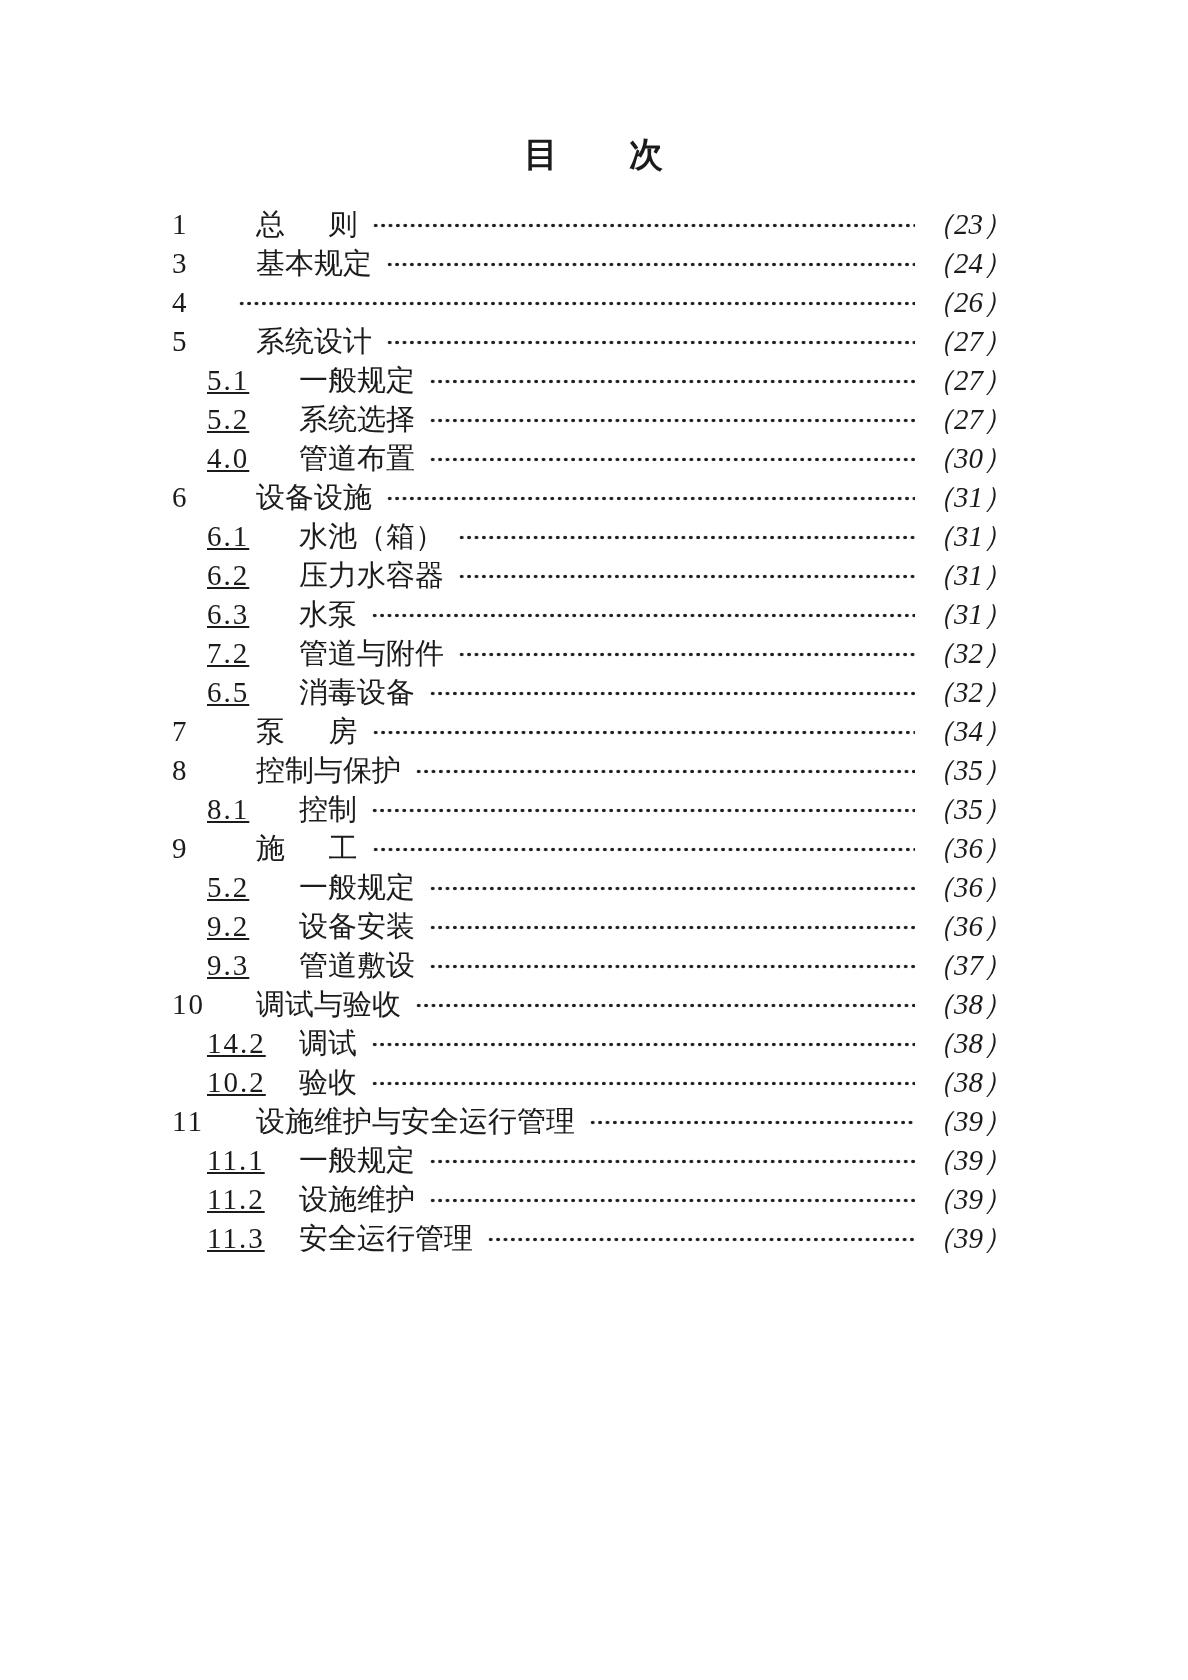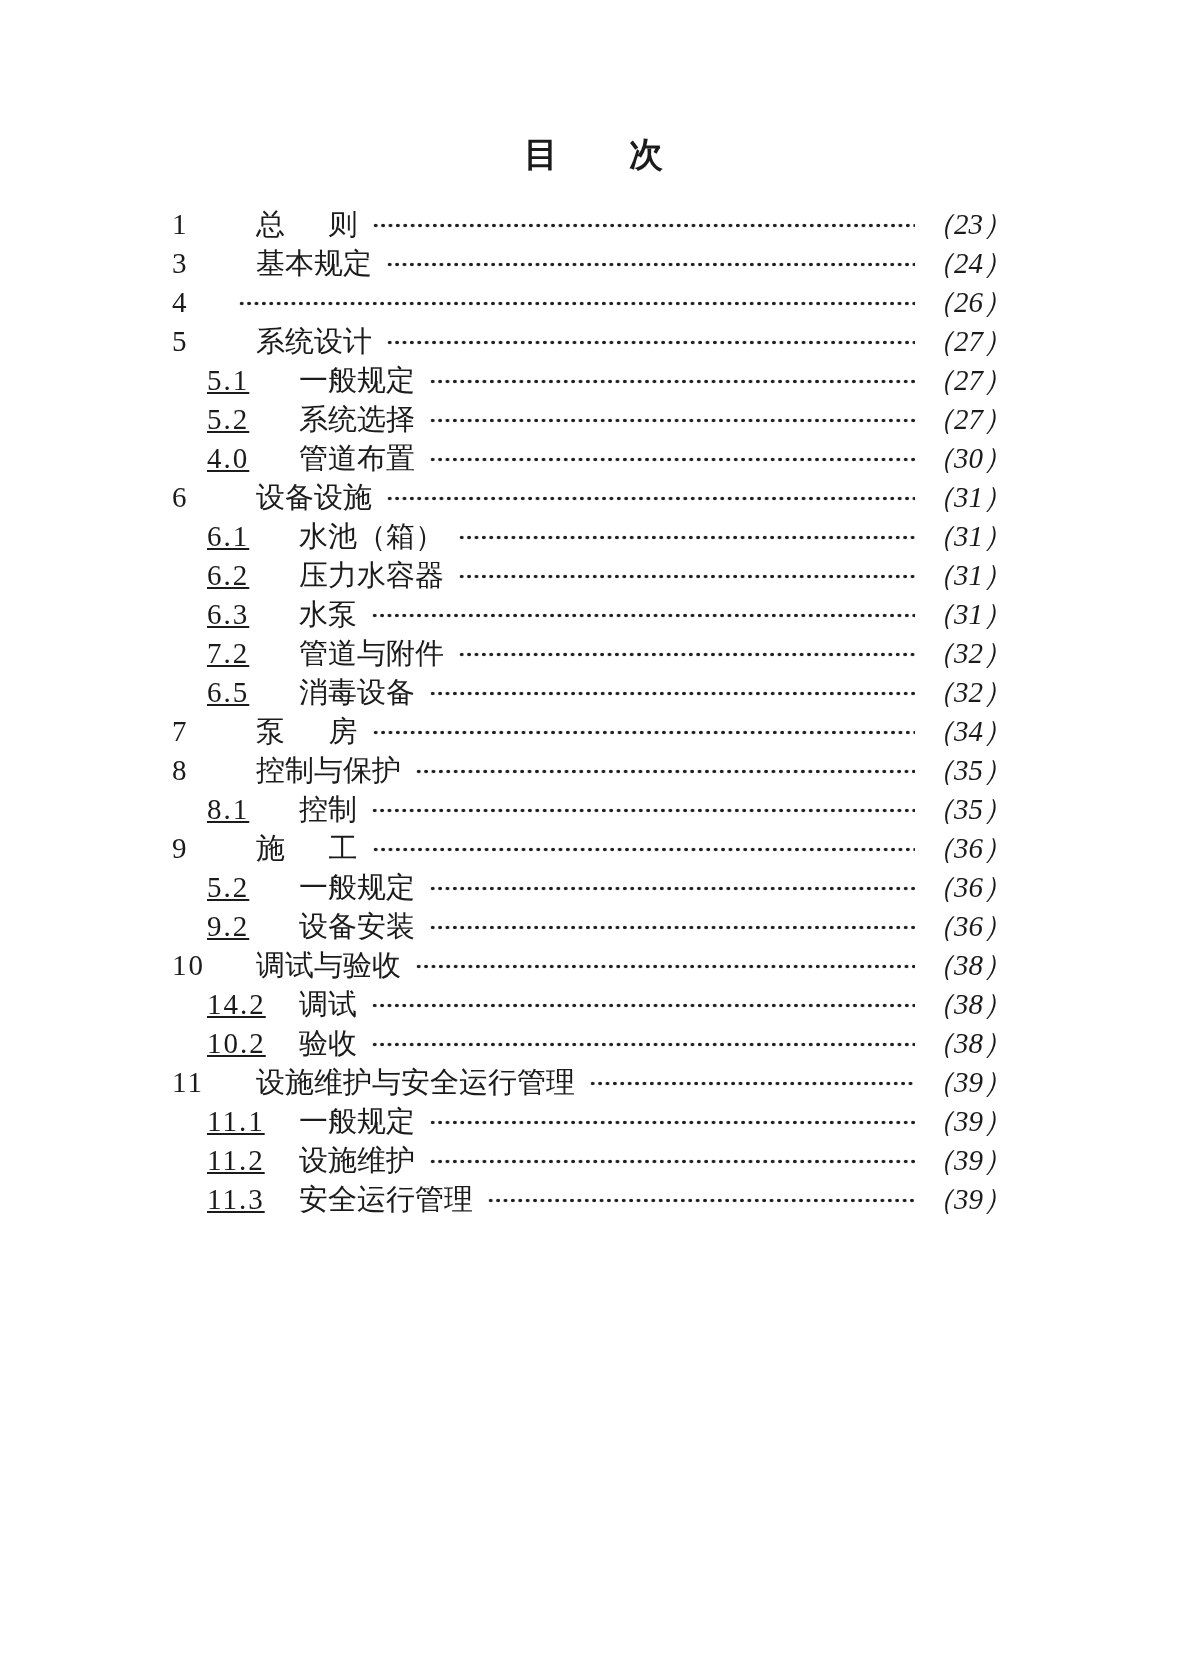--- a/index.html
+++ b/index.html
@@ -186,20 +186,26 @@
     <span class="entry-title">一般规定</span>
     <span class="leader"></span>
     <span class="pageno">（36）</span>
   </div>
       <div class="toc-row l2">
     <span class="num">9.2</span>
     <span class="entry-title">设备安装</span>
     <span class="leader"></span>
     <span class="pageno">（36）</span>
   </div>
+      <div class="toc-row l2">
+    <span class="num">9.3</span>
+    <span class="entry-title">管道敷设</span>
+    <span class="leader"></span>
+    <span class="pageno">（37）</span>
+  </div>
       <div class="toc-row l1">
     <span class="num">10</span>
     <span class="entry-title">调试与验收</span>
     <span class="leader"></span>
     <span class="pageno">（38）</span>
   </div>
       <div class="toc-row l2">
     <span class="num">14.2</span>
     <span class="entry-title">调试</span>
     <span class="leader"></span>

